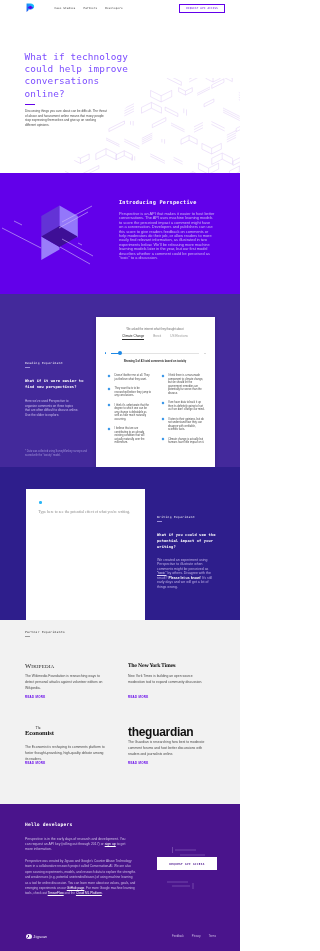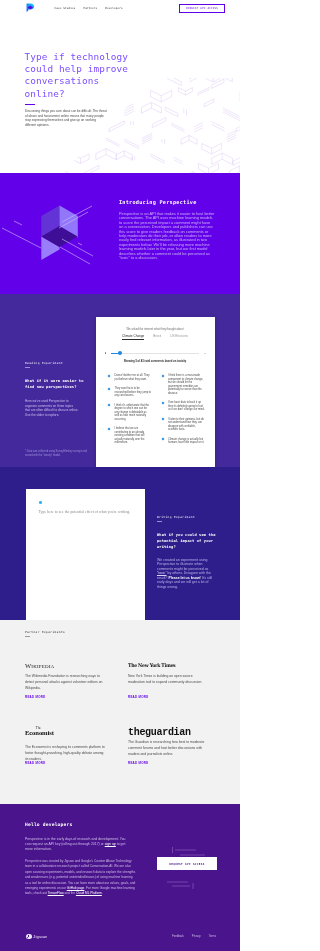--- a/index.html
+++ b/index.html
@@ -70,21 +70,21 @@
   .pcard{position:relative}
   .plogo{height:10px;display:block;margin-bottom:5px}
   .pbody{font-size:3.4px;line-height:5.8px;color:#4a4a4a;width:81px;position:relative;top:-1px}
   .pmore{font-size:2.9px;color:#6200EA;letter-spacing:.3px;font-weight:bold;display:block;position:absolute;left:0;top:34px}
 
   .wikilogo{font-family:"Liberation Serif",serif;font-size:6.6px;color:#1a1a1a;font-variant:small-caps;letter-spacing:.15px;height:9px;line-height:9px}
   .nytlogo{font-family:"DejaVu Serif",serif;font-size:5.0px;color:#111;height:9px;line-height:9px;font-weight:bold;letter-spacing:-.32px;transform:scaleX(.92);transform-origin:left}
   .ecolo{height:14px;line-height:1;font-family:"Liberation Serif",serif;color:#111}
   .ecolo .e1{display:block;font-size:3.2px;text-align:center;width:27px;letter-spacing:.1px}
   .ecolo .e2{display:block;font-size:6.6px;font-weight:bold;letter-spacing:-.1px;margin-top:-.4px}
-  .gdnlogo{font-family:Liberation Mono, monospace;font-size:10px;font-weight:bold;color:#111;height:9px;line-height:11px;letter-spacing:-.3px}
+  .gdnlogo{font-family:Liberation Sans, sans-serif;font-size:12px;font-weight:bold;color:#111;height:9px;line-height:11px;letter-spacing:-.3px}
 
   
   .devs{height:147px;background:#4A148C}
   .dev-h2{position:absolute;left:25px;top:18px;font-family:"DejaVu Sans Mono",monospace;font-size:4.6px;color:#fff;letter-spacing:.2px}
   .dev-p1{position:absolute;left:25px;top:33px;width:105px;font-size:3.45px;line-height:5.2px;color:#CDBCE6}
   .dev-p2{position:absolute;left:25px;top:55px;width:111px;font-size:3.15px;line-height:5.4px;color:#CDBCE6}
   .dev-p1 u,.dev-p2 u{color:#fff}
   .ctabtn{position:absolute;left:157px;top:53px;width:60px;height:13px;background:#fff;color:#4A148C;font-size:2.7px;letter-spacing:.35px;display:flex;align-items:center;justify-content:center;font-family:"DejaVu Sans Mono",monospace;font-weight:bold}
   .deco{position:absolute;stroke:#9D79C9;stroke-width:.5}
   .footer-logo{position:absolute;left:26px;top:129.5px;display:flex;align-items:center;gap:1.6px}
@@ -403,21 +403,21 @@
         <path d="M1.5 1.5 L1.5 25.5 L6.5 21 L6.5 18.5 L13 18.5 C19.5 18.5 23 14.6 23 10 C23 5.4 19.5 1.5 13 1.5 Z" fill="url(#plg)"></path>
         <path d="M4.5 13 L12.5 8 L20 13 L12.5 18 Z" fill="#5B00E8"></path>
       </svg>
       <div class="navlinks">
         <span class="navlink">Case Studies</span>
         <span class="navlink">Partners</span>
         <span class="navlink">Developers</span>
       </div>
       <div class="navbtn">REQUEST API ACCESS</div>
     </div>
-    <h1 class="heroh1">Type if technology
+    <h1 class="heroh1">What if technology
 could help improve
 conversations
 online?</h1>
     <div class="herorule"></div>
     <p class="herop">Discussing things you care about can be difficult. The threat of abuse and harassment online means that many people stop expressing themselves and give up on seeking different opinions.</p>
   </div>
   <div class="sec intro">
     <svg class="introcube" viewBox="0 0 100 100">
       <polygon points="41.3,43 59.5,32.5 59.5,54 41.3,64.5" fill="#6333D6"></polygon>
       <polygon points="59.5,32.5 77.8,43 77.8,64.5 59.5,54" fill="#9377FB"></polygon>

